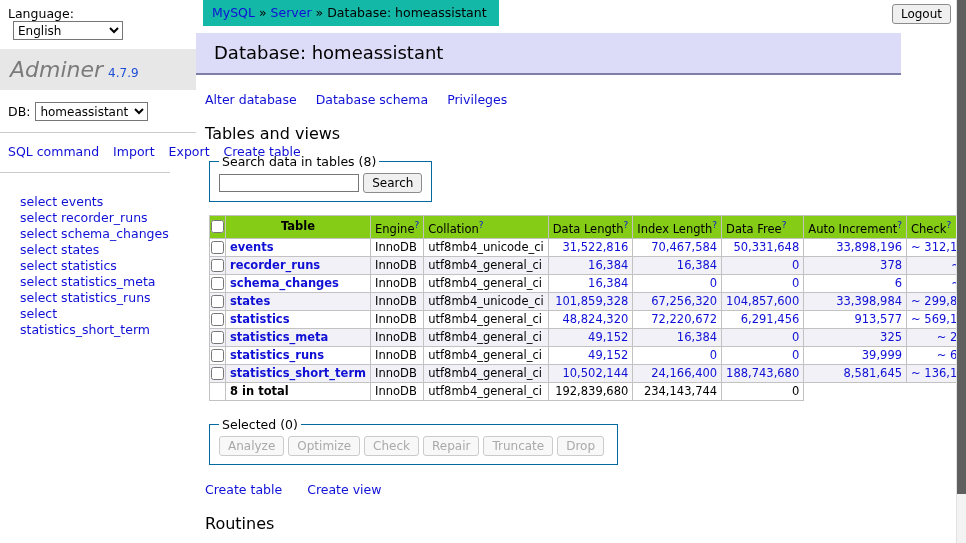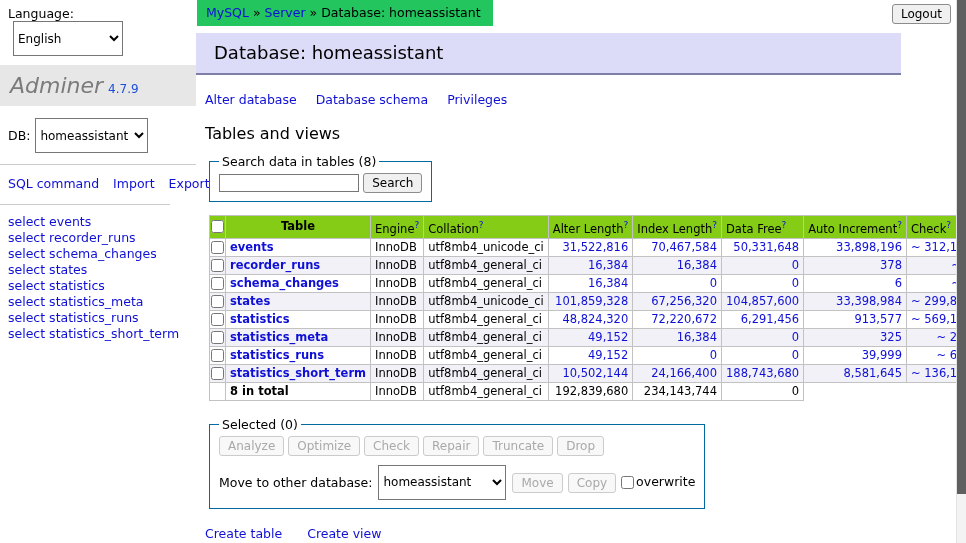--- a/index.html
+++ b/index.html
@@ -21,29 +21,29 @@
   .lang-row { padding:6px 8px 0 8px; font-size:12.5px; }
   .lang-row select { width:110px; margin-left:5px; }
   h1.logo { margin:9px 0 0 0; background:#e7e7e7; padding:8px 10px;
     font-weight:normal; font-style:italic; font-size:22px; color:#7b7b7b; }
   h1.logo .ver { font-style:normal; font-size:12px; color:#1d4ed8; margin-left:5px; }
   .db-row { padding:12px 8px 11px 8px; font-size:12.5px; border-bottom:1px solid #ccc; }
   .db-row select { width:113px; margin-left:5px; }
   .sb-actions { padding:9px 8px 10px 8px; font-size:12.5px; line-height:1.6;
     border-bottom:1px solid #ccc; width:170px; }
   .sb-actions a { margin-right:14px; white-space:nowrap; }
-  .tbl-links { list-style:none; margin:0; padding:9px 8px; font-size:12.5px; line-height:1.28; }
-
-  select { font-family:inherit; font-size:12px; border:1px solid #767676; background:#fff; height:35px; }
+  .tbl-links { list-style:none; margin:12px; padding:9px 8px; font-size:12.5px; line-height:1.28; }
+
+  select { font-family:inherit; font-size:12px; border:1px solid #767676; background:#fff; height:19px; }
   input[type=checkbox] { width:13px; height:13px; margin:0; vertical-align:middle; }
 
   
   .main { position:absolute; left:196px; top:0; width:760px; }
   .topbar { height:26px; position:relative; }
-  .breadcrumb { display:inline-block; background:#22c55e; margin-left:1px;
+  .breadcrumb { display:inline-block; background:#14b8a6; margin-left:7px;
     padding:5px 12px 6px 9px; font-size:12.5px; }
   .breadcrumb .sep { color:#000; margin:0 4px; }
   .logout-btn { position:absolute; top:4px; right:5px; }
 
   h2.title { margin:7px 55px 0 0; background:#dcdcf8; border-bottom:2px solid #7e7ea8;
     padding:9px 18px 10px 18px; font-size:18px; font-weight:normal; }
   .db-actions { margin:17px 0 0 9px; font-size:12.5px; }
   .db-actions a { margin-right:19px; }
   h3.section { font-weight:normal; font-size:16px; margin:17px 0 11px 9px; }
 
@@ -138,21 +138,21 @@
         <col style="width:64px">
         <col style="width:76px">
       <col style="width:60px">
     </colgroup>
     <thead>
         <tr>
           <th class="c-check"><input type="checkbox" style=""></th>
           <th class="c-table"><span>Table</span></th>
           <th><span>Engine</span><sup><a>?</a></sup></th>
           <th><span>Collation</span><sup><a>?</a></sup></th>
-          <th><span>Alter Length</span><sup><a>?</a></sup></th>
+          <th><span>Data Length</span><sup><a>?</a></sup></th>
           <th><span>Index Length</span><sup><a>?</a></sup></th>
           <th><span>Data Free</span><sup><a>?</a></sup></th>
           <th><span>Auto Increment</span><sup><a>?</a></sup></th>
           <th><span>Check</span><sup><a>?</a></sup></th>
         </tr>
       </thead>
     <tbody>
         <tr>
           <td class="c-check"><input type="checkbox" style=""></td>
           <td><a class="tname">events</a></td>
@@ -250,23 +250,20 @@
           <td class="num">234,143,744</td>
           <td class="num">0</td>
         </tr>
       </tbody>
   </table>
 
   <div style="margin-top:16px">
   <fieldset>
     <legend>Selected (0)</legend>
     <div class="sel-row1"><button class="btn disabled">Analyze</button><button class="btn disabled">Optimize</button><button class="btn disabled">Check</button><button class="btn disabled">Repair</button><button class="btn disabled">Truncate</button><button class="btn disabled">Drop</button></div>
-    <div class="sel-row2">
-      <span>Move to other database:</span><select><option>homeassistant</option></select><button class="btn disabled">Move</button><button class="btn disabled">Copy</button><input type="checkbox" style=""><label>overwrite</label>
-    </div>
   </fieldset>
   </div>
 
   <p class="create-links"><a>Create table</a><a>Create view</a></p>
 
   <h3 class="section">Routines</h3>
   
 
   
 </div>

